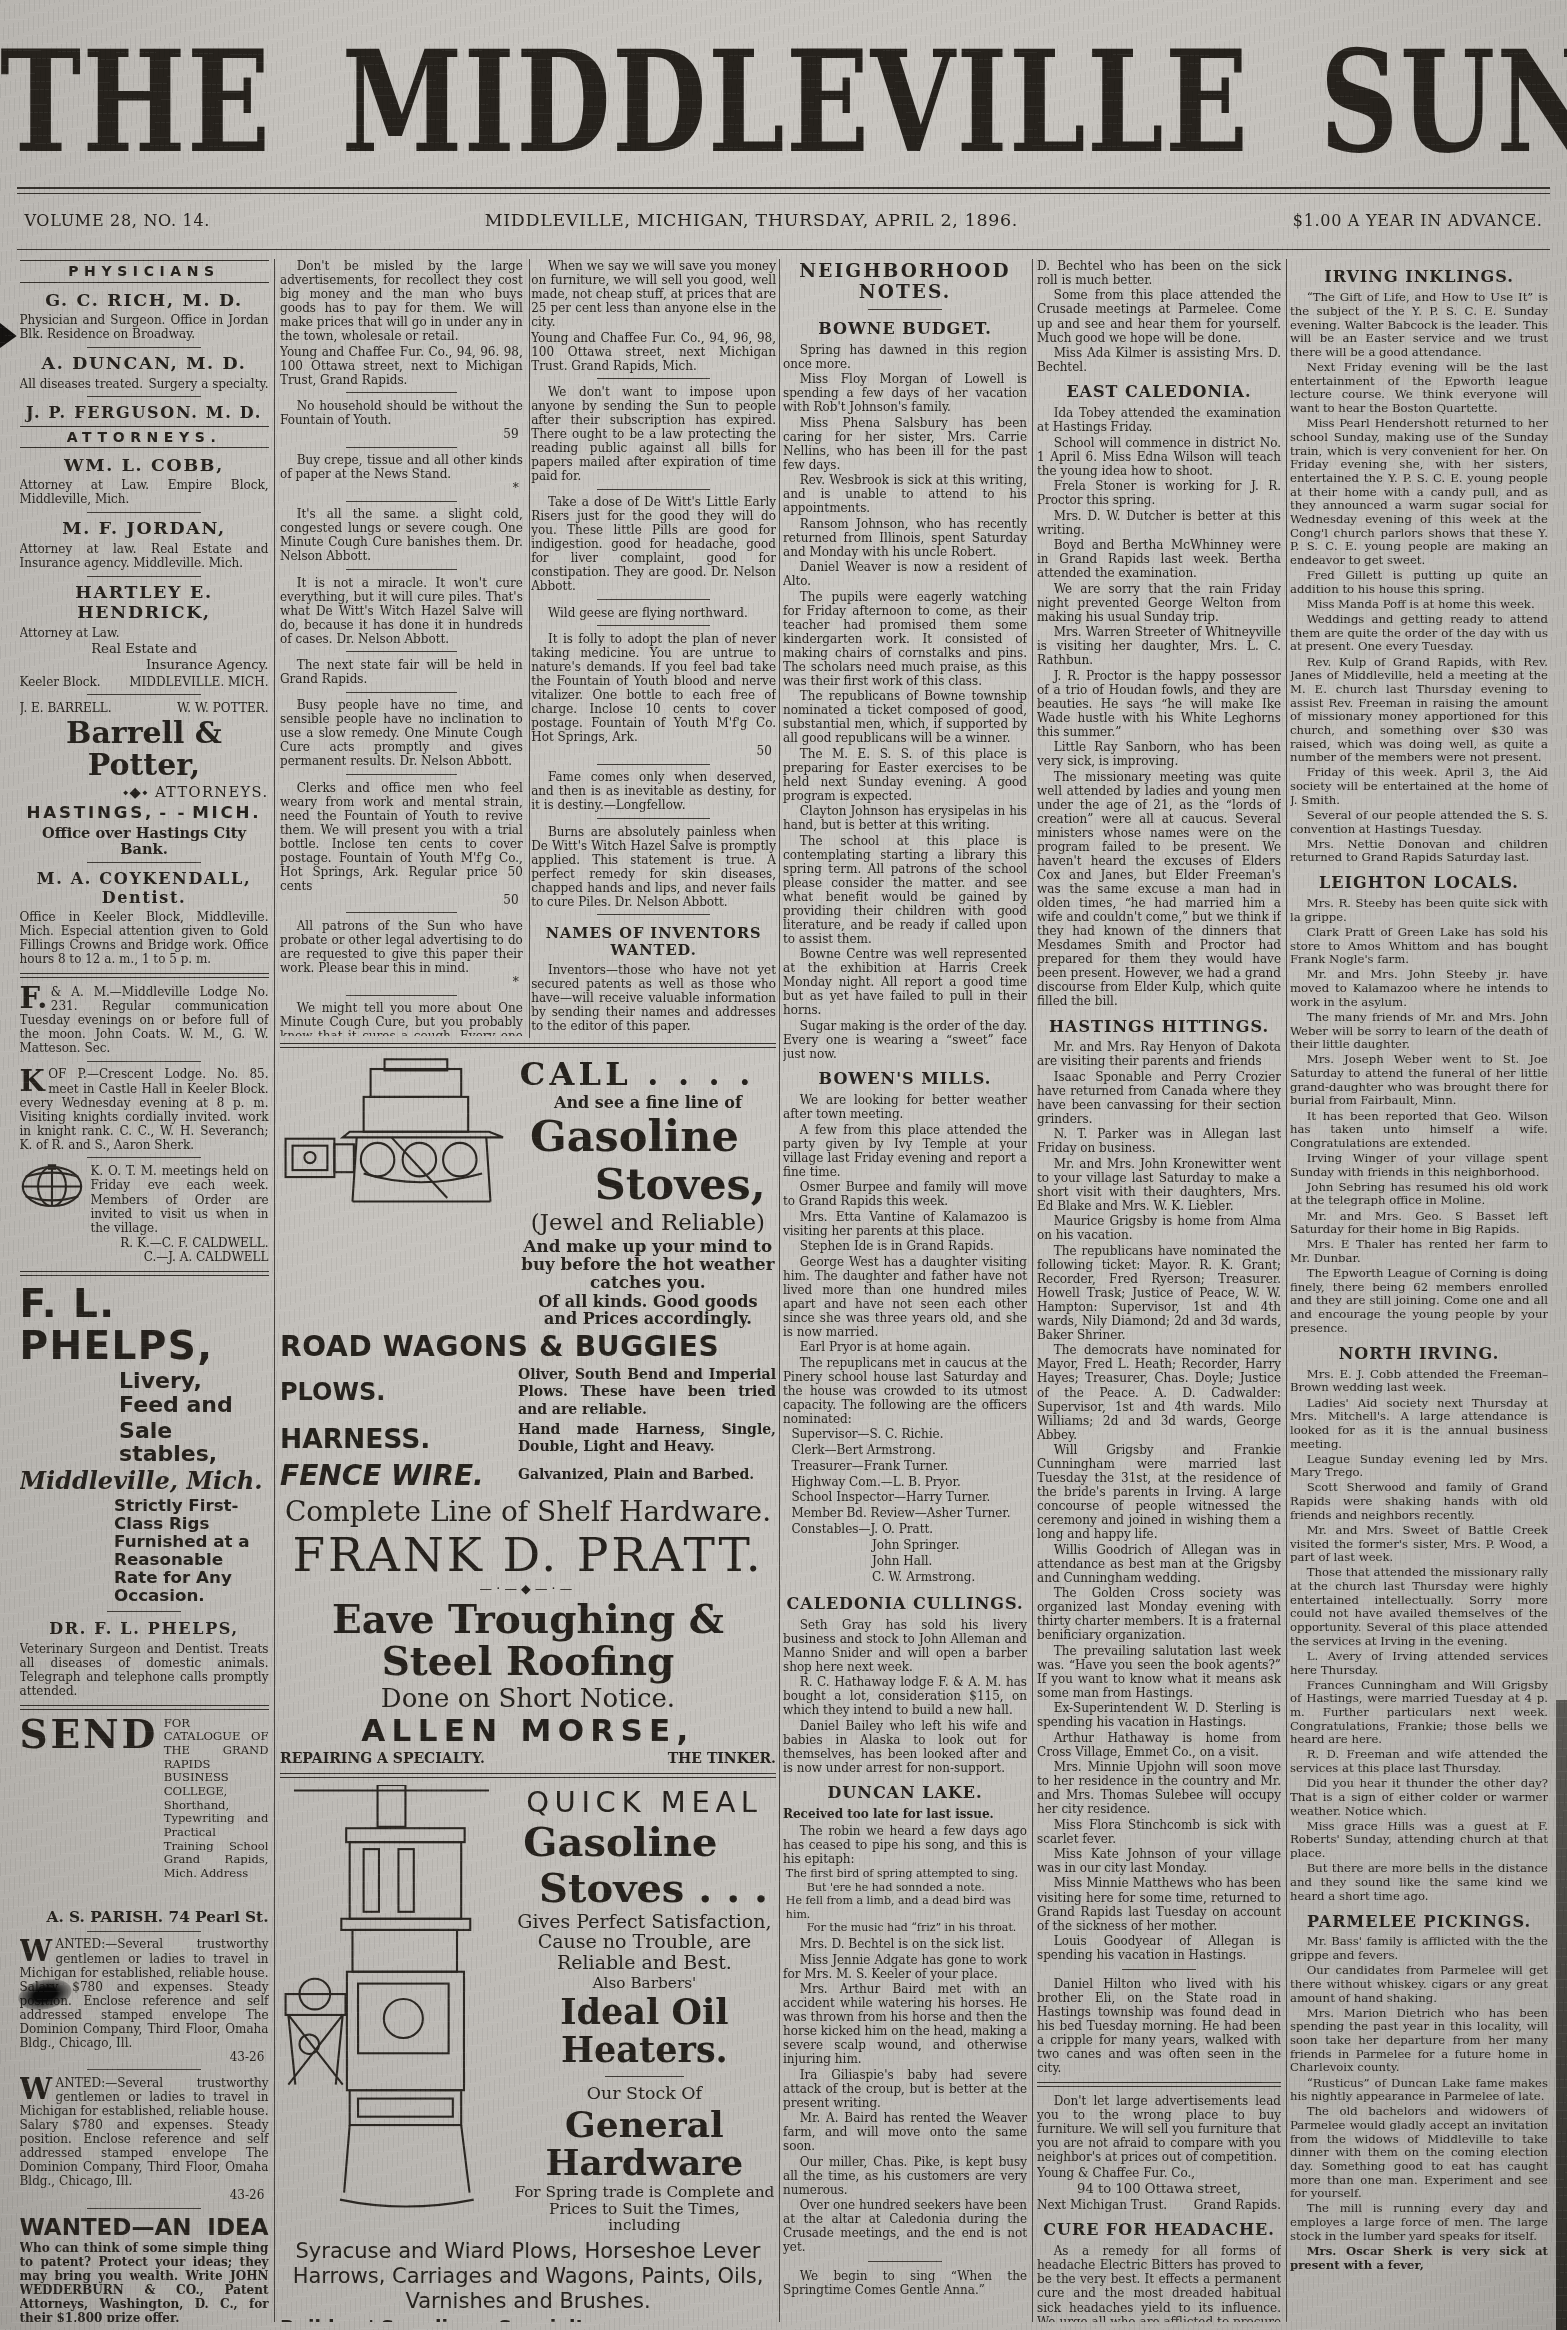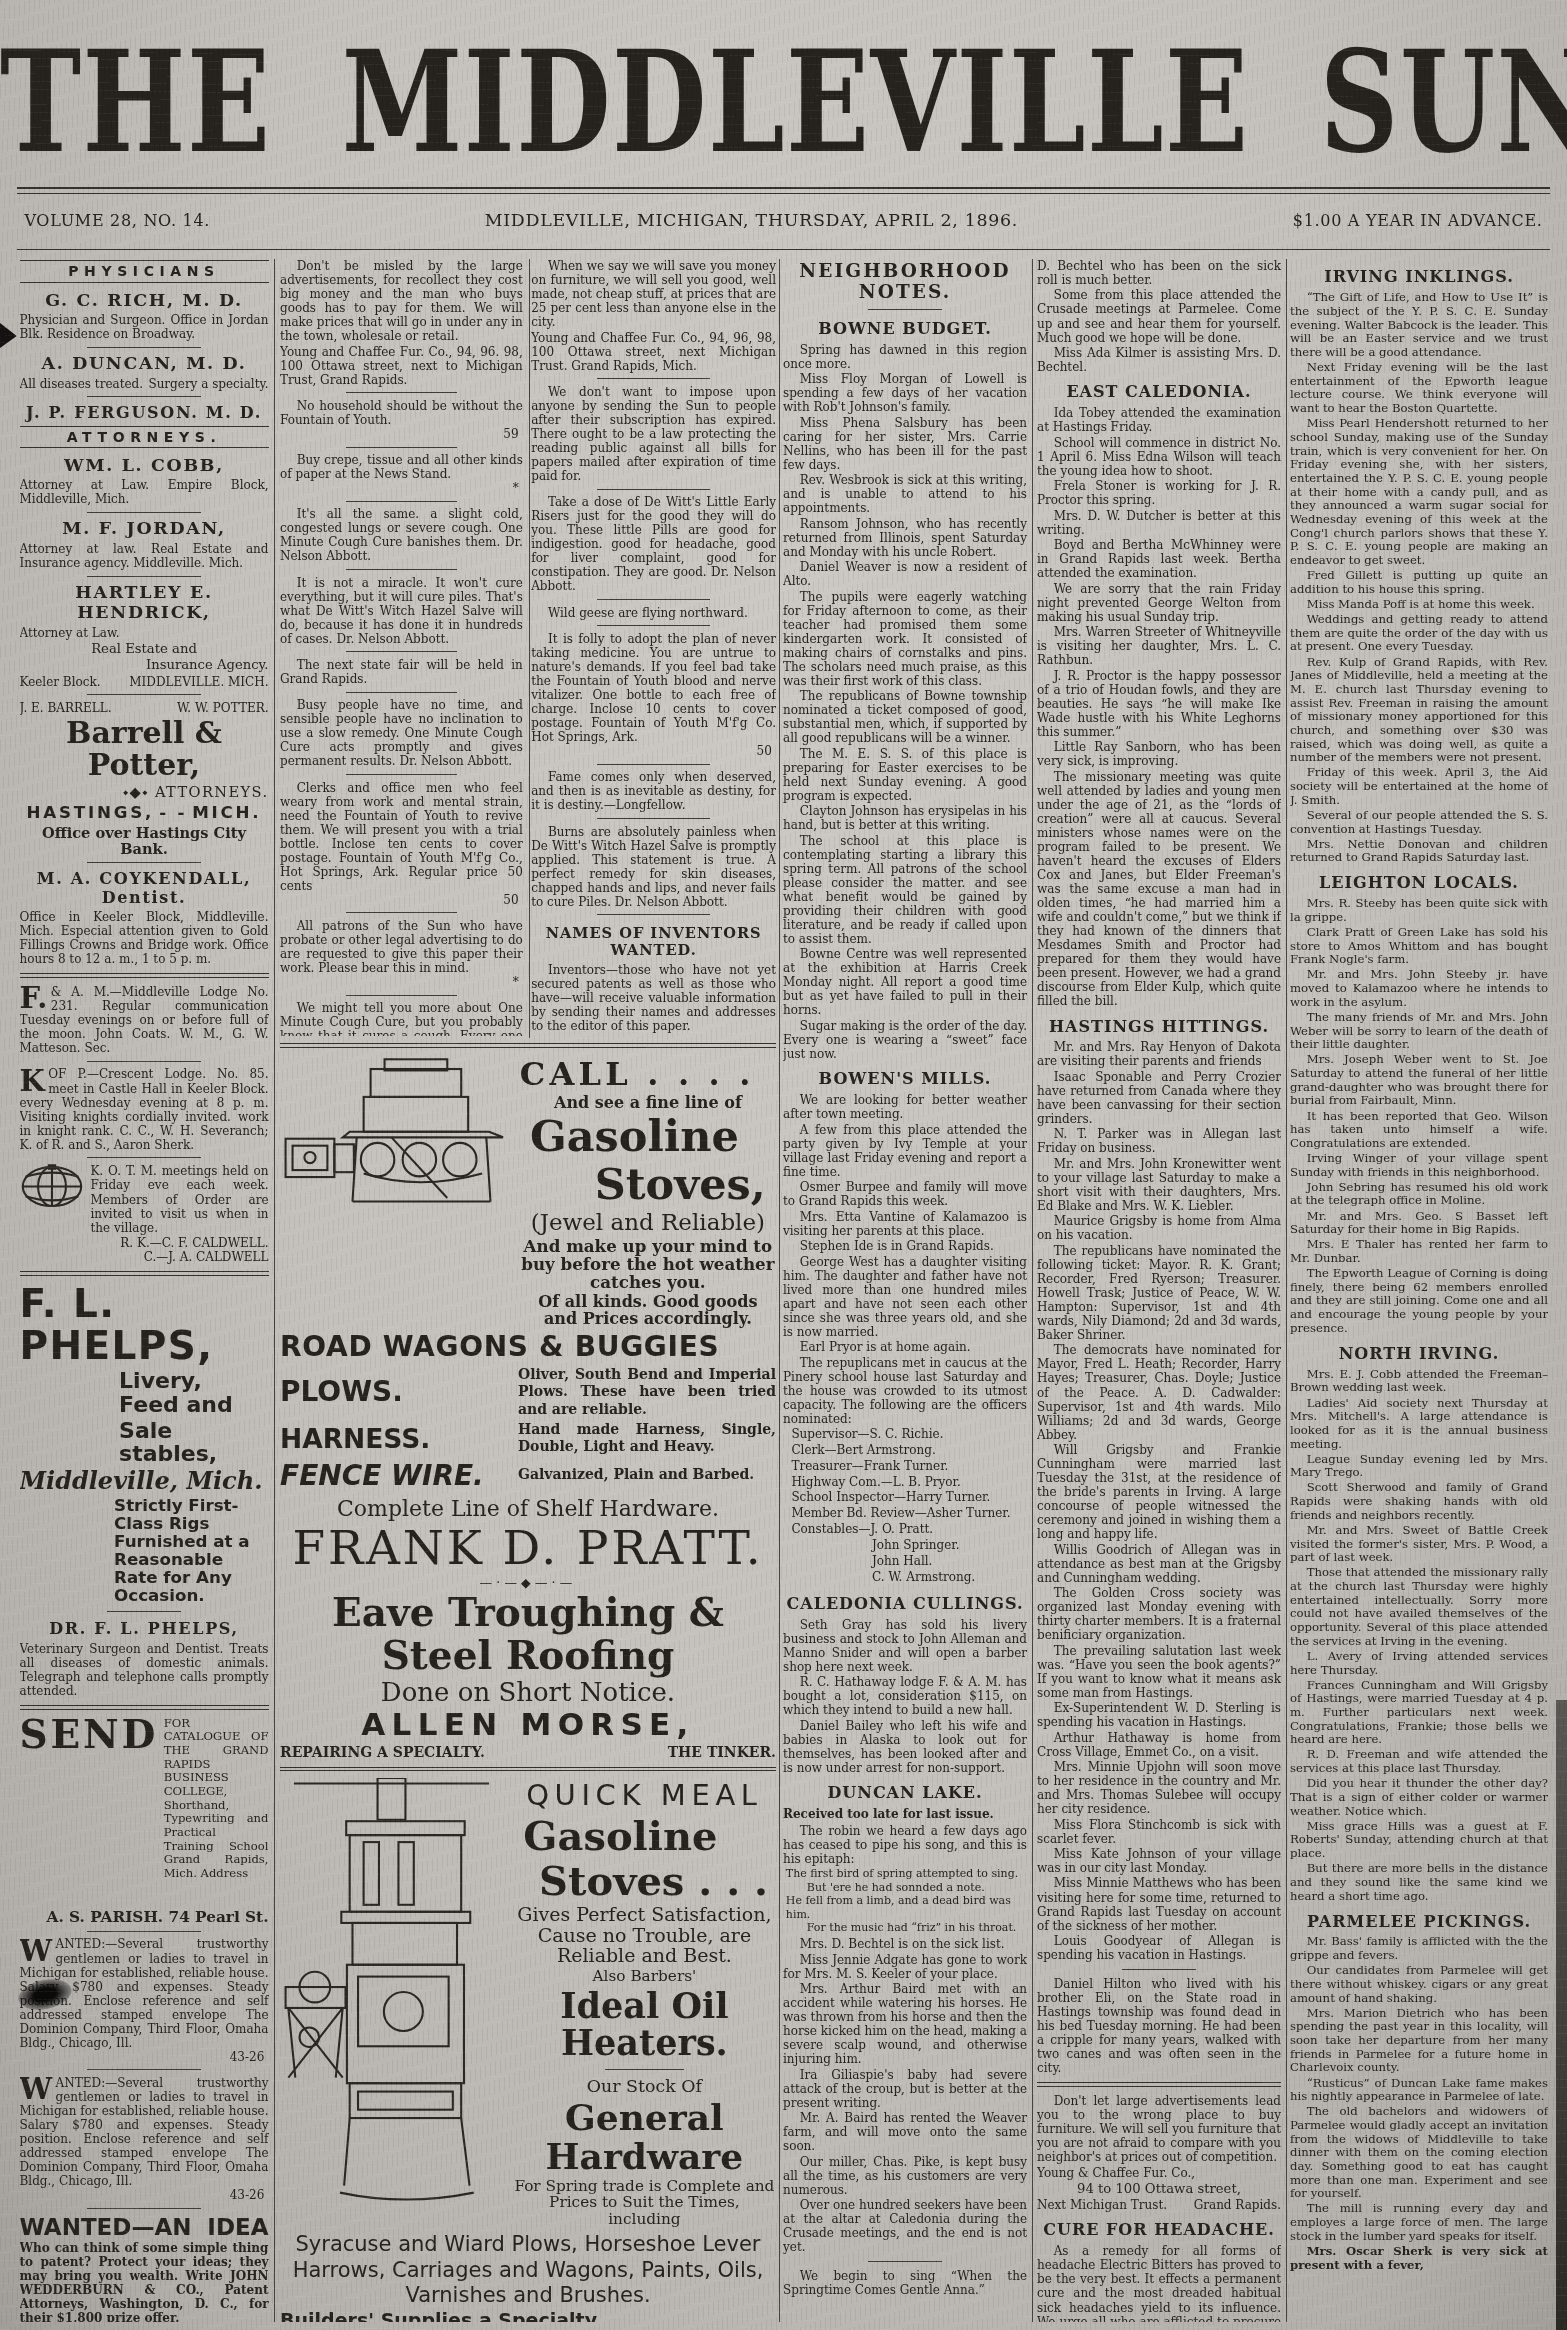--- a/index.html
+++ b/index.html
@@ -265,32 +265,32 @@
             <div class="big" style="font-size: 16px; font-weight: bold; text-align: center;">And see a fine line of</div>
             <div class="big" style="font-size: 43px; font-weight: bold; margin-left: 4%;">Gasoline</div>
             <div class="big" style="font-size: 43px; font-weight: bold; text-align: right; margin-right: 4%;">Stoves,</div>
             <div class="big" style="font-size: 23px; text-align: center;">(Jewel and Reliable)</div>
             <div class="big" style="font-size: 16.7px; font-weight: bold; text-align: center;">And make up your mind to buy before the hot weather catches you.</div>
             <div class="big" style="font-size: 16px; font-weight: bold; text-align: center;">Of all kinds.   Good goods and Prices accordingly.</div>
           </div>
         </div>
         <div class="big" style="font-family: &quot;DejaVu Sans&quot;, sans-serif; font-weight: bold; font-size: 28px; letter-spacing: 0.7px;">ROAD WAGONS &amp; BUGGIES</div>
         <div class="lr2">
-          <div class="dl" style="font-size: 28px;">PLOWS.</div>
+          <div class="dl" style="font-size: 24px;">PLOWS.</div>
           <div class="dr">Oliver, South Bend and Imperial Plows. These have been tried and are reliable.</div>
         </div>
         <div class="lr2">
           <div class="dl" style="font-size: 26.5px;">HARNESS.</div>
           <div class="dr">Hand made Harness, Single, Double, Light and Heavy.</div>
         </div>
         <div class="lr2">
           <div class="dl" style="font-size: 28px; font-style: italic;">FENCE WIRE.</div>
           <div class="dr">Galvanized, Plain and Barbed.</div>
         </div>
-        <div class="big" style="font-size: 22px; text-align: center; margin-top: 5.6px;">Complete Line of Shelf Hardware.</div>
+        <div class="big" style="font-size: 28px; text-align: center; margin-top: 5.6px;">Complete Line of Shelf Hardware.</div>
         <div class="big" style="font-size: 47px; text-align: center; letter-spacing: 2.8px;">FRANK D. PRATT.</div>
         <div class="big" style="font-size: 12.5px; text-align: center; letter-spacing: 4.2px;">—·—◆—·—</div>
         <div class="big" style="font-size: 39px; font-weight: bold; text-align: center;">Eave Troughing &amp; Steel Roofing</div>
         <div class="big" style="font-size: 26px; text-align: center;">Done on Short Notice.</div>
         <div class="big" style="font-family: &quot;DejaVu Sans&quot;, sans-serif; font-size: 31px; letter-spacing: 6.3px; text-align: center; font-weight: bold;">ALLEN MORSE,</div>
         <div class="lr b" style="font-size: 14px;">
           <span>REPAIRING A SPECIALTY.</span>
           <span>THE TINKER.</span>
         </div>
         <div class="double-rule"></div>

